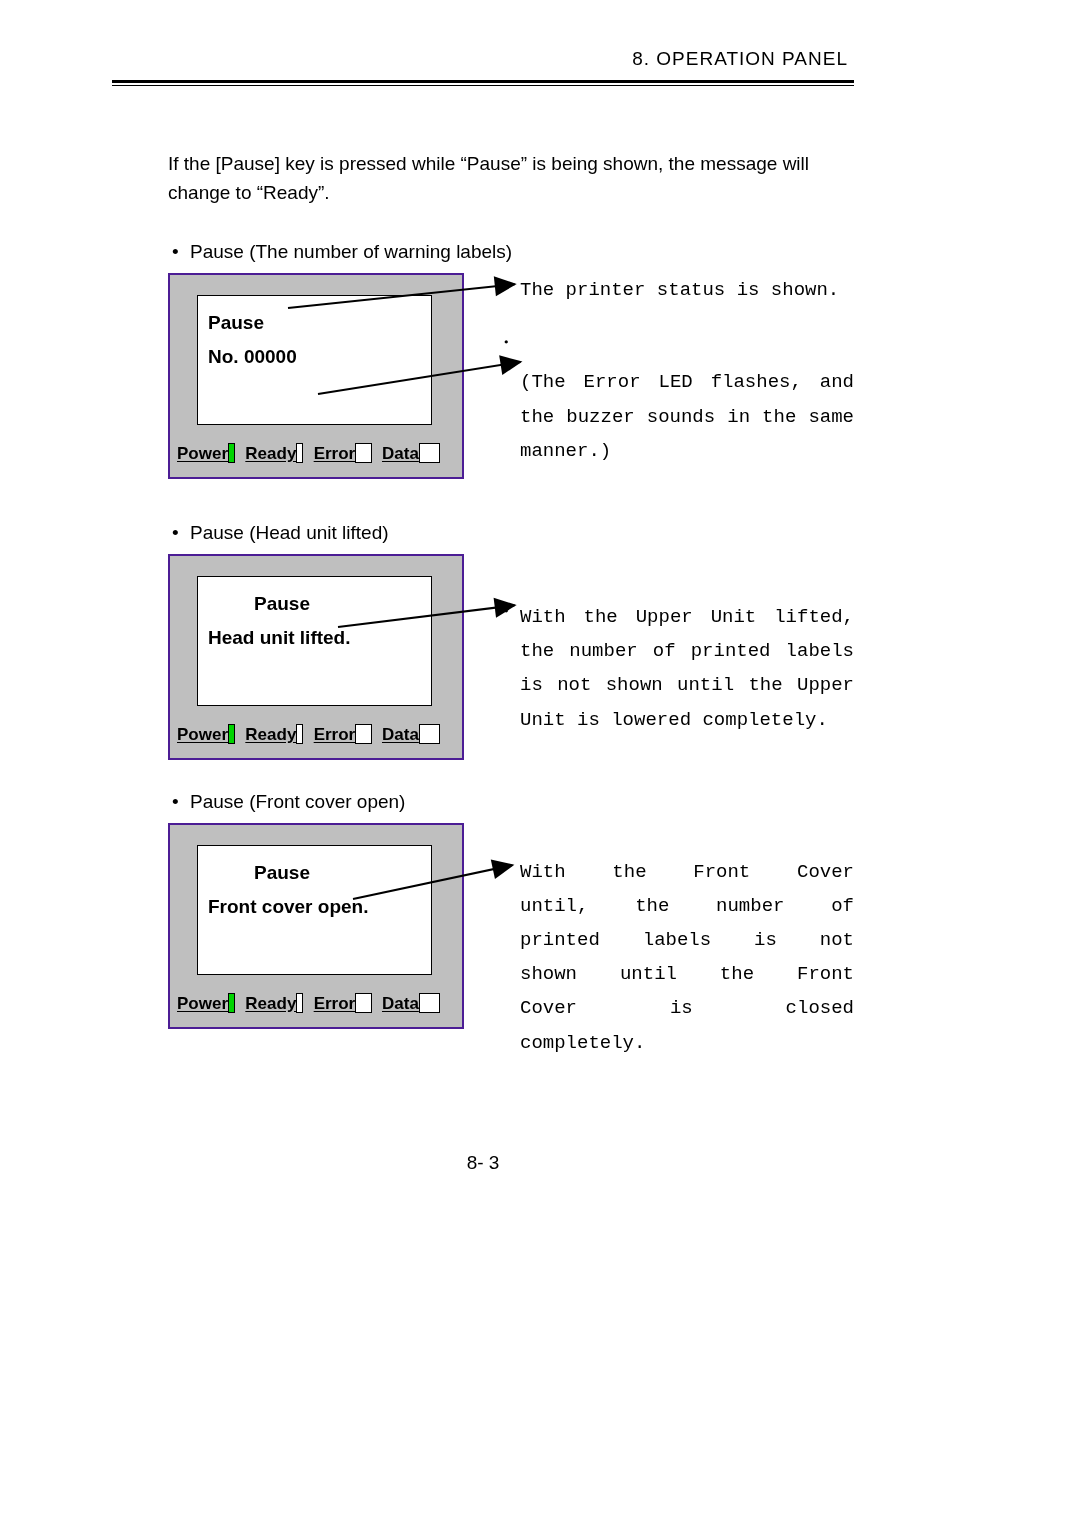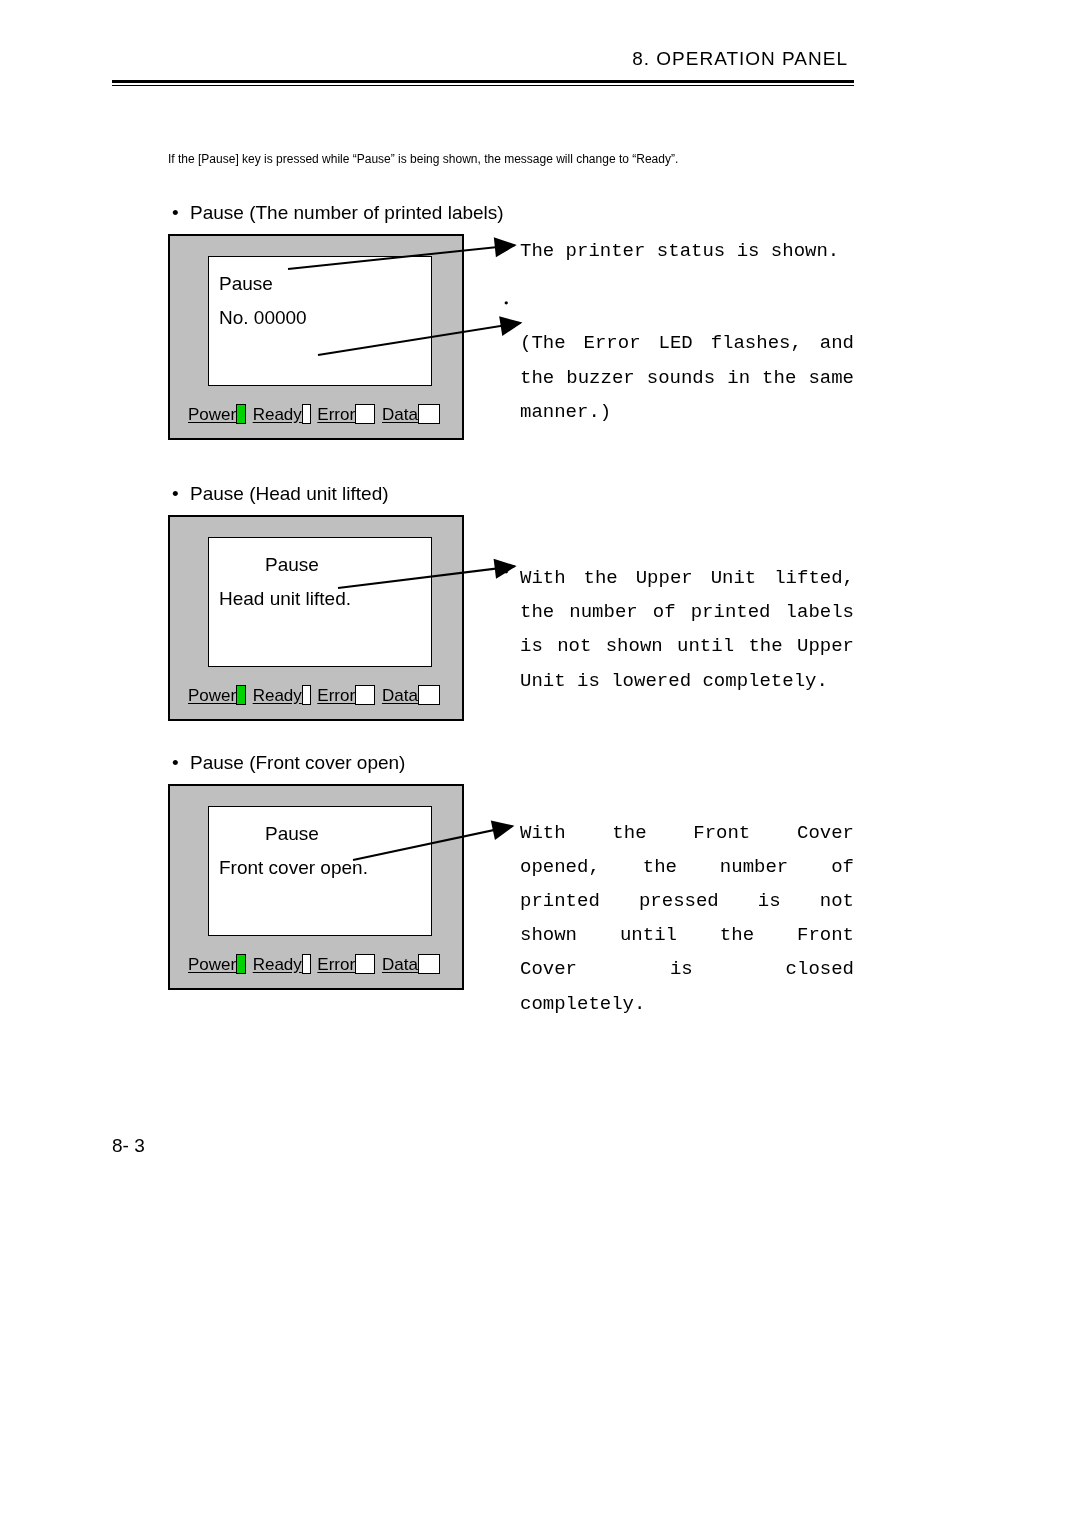--- a/index.html
+++ b/index.html
@@ -30,21 +30,21 @@
 
   .section-title {
     font-weight: bold;
     font-size: 19px;
     padding-left: 24px;
     margin-bottom: 18px;
   }
   .section-lead {
     padding-left: 56px;
     margin-bottom: 34px;
-    font-size: 12px;
+    font-size: 19px;
     line-height: 1.5;
   }
 
   .block {
     padding-left: 56px;
     margin-bottom: 30px;
   }
   .bullet-line {
     margin: 0 0 10px 22px;
     font-size: 19px;
@@ -60,23 +60,24 @@
     display: flex;
     align-items: flex-start;
     gap: 32px;
   }
 
   
   .device-wrap { position: relative; }
   .device {
     width: 296px;
     background: #bfbfbf;
-    border: 2px solid #000000;
-    box-sizing: border-box;
-    padding: 10px 12px 10px 12px;
+    border: 2px solid #4c1d95;
+    box-sizing: border-box;
+    padding: 10px 12px 10px 1px;
+    font-weight: bold;
   }
   .device .lcd {
     background: #fff;
     border: 1.5px solid #000;
     height: 130px;
     padding: 12px 10px 8px 10px;
     box-sizing: border-box;
     margin: 10px 18px 18px 26px;
     line-height: 1.6;
     font-size: 19px;
@@ -132,39 +133,40 @@
     flex: 1;
     font-size: 19px;
   }
   .note-item { display: flex; gap: 14px; margin-bottom: 24px; }
   .note-dot { width: 10px; color: #000; font-size: 20px; position: relative; top: -2px; }
   .note-text { flex: 1; line-height: 1.8; font-family: Liberation Mono, monospace; }
   .justify { text-align: justify; }
   .spread { word-spacing: 10px; }
 
   .footer {
-    font-size: 19px;
-    margin-top: 90px;
+    text-align: center;
+    font-size: 19px;
+    margin-top: 68px;
   }
 </style>
 </head>
 <body>
 
 <div class="page">
 
   <div class="header-area">
     <div class="header-label">8.  OPERATION  PANEL</div>
     <hr class="hr-thick">
     <hr class="hr-thin">
   </div>
 
   <div class="section-lead">If the [Pause] key is pressed while “Pause” is being shown, the message will change to “Ready”.</div>
 
   <div class="block">
-    <p class="bullet-line">Pause (The number of printed labels)</p>
+    <p class="bullet-line">Pause (The number of warning labels)</p>
     <div class="row">
       <div class="device-wrap">
         <div class="device">
           <div class="lcd">
             <div class="lcd-l1">Pause</div>
             <div class="lcd-l2">No. 00000</div>
           </div>
           <div class="leds">
             <div class="led-col">
                 <span class="ll">Power</span>
@@ -268,20 +270,20 @@
                 <span class="ll">Data</span>
                 <span class="led-box"></span>
               </div>
           </div>
         </div>
         <span class="arrow" style="left:185px; top:75px; width:163px; transform:rotate(-12deg);"></span>
       </div>
       <div class="notes" style="padding-top:32px;">
         <div class="note-item">
           <span class="note-dot">・</span>
-          <div class="note-text justify spread">With  the  Front  Cover  opened,  the number of printed pressed is not shown until  the  Front  Cover  is  closed completely.</div>
+          <div class="note-text justify spread">With  the  Front  Cover  until,  the number of printed labels is not shown until  the  Front  Cover  is  closed completely.</div>
         </div>
       </div>
     </div>
   </div>
 
   <div class="footer">8-  3</div>
 </div>
 
 </body></html>

